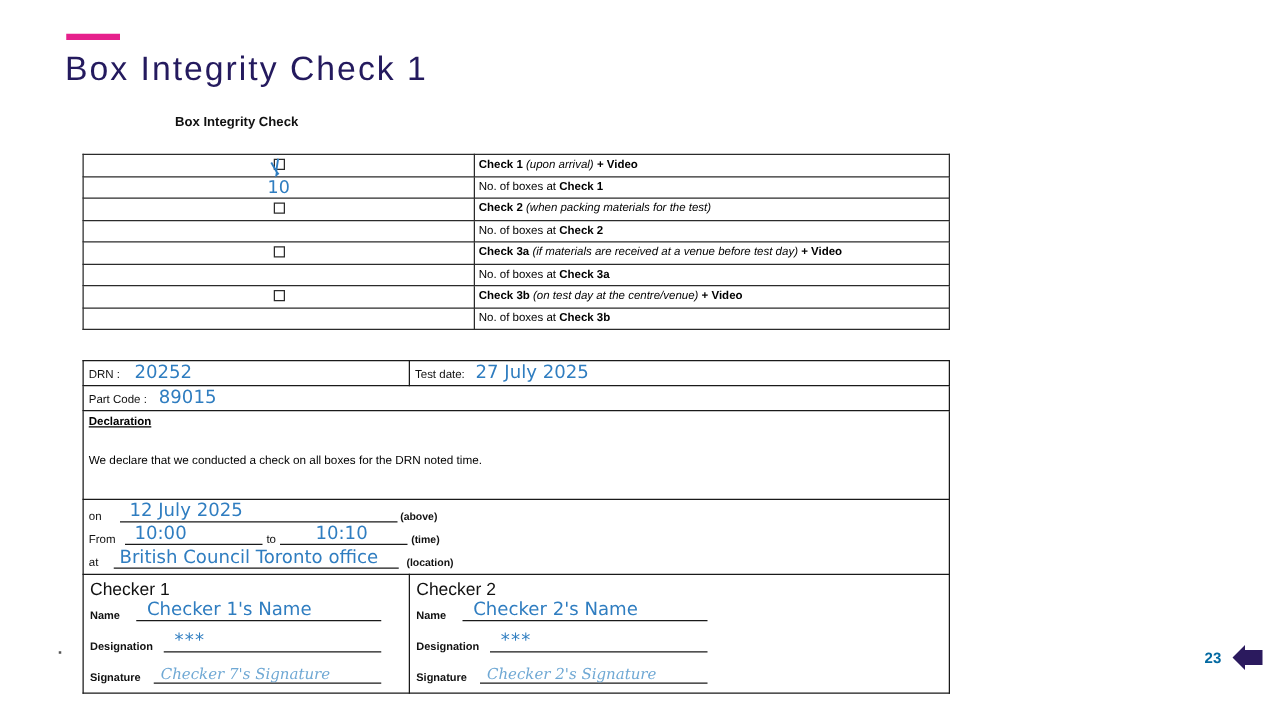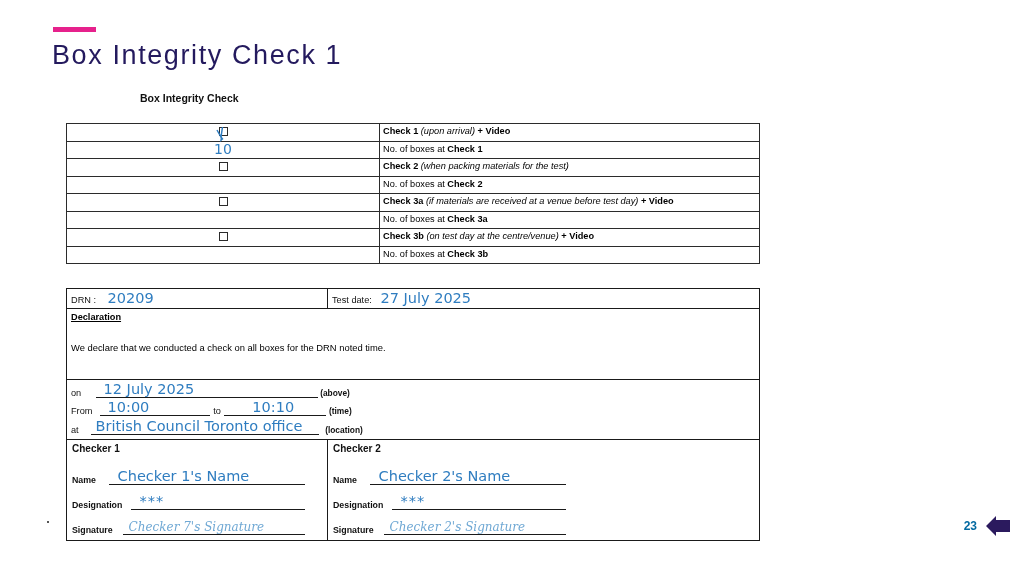--- a/index.html
+++ b/index.html
@@ -138,21 +138,21 @@
     white-space: nowrap;
     color: #2f7dc0;
     font-family: "DejaVu Sans", sans-serif;
     font-size: 14.5px;
     line-height: 1;
   }
   .paren { font-size: 8.4px; font-weight: bold; color: #111; }
 
   
   .checker-cell { padding: 3px 5px 5px 5px !important; }
-  .chk-title { font-size: 10px; font-weight: bold; color: #111; margin-bottom: 15px; }
+  .chk-title { font-size: 14px; font-weight: normal; color: #111; margin-bottom: 2px; }
   .sig-row { margin-top: 1px; white-space: nowrap; }
   .sig-row .sig-lbl {
     font-size: 8.8px;
     font-weight: bold;
     color: #111;
     display: inline-block;
     vertical-align: bottom;
   }
   .sig-ink {
     font-family: "DejaVu Sans", sans-serif;
@@ -289,28 +289,34 @@
 
   </tbody>
 </table>
 
 <table id="decl-table">
   <tbody>
 
     <tr>
       <td class="cell-pad-row" style="width:252px;">
         <span class="fld-label">DRN :</span>
-        <span class="fld-val" style="margin-left:9px;">20209</span>
+        <span class="fld-val" style="margin-left:9px;">20252</span>
       </td>
       <td class="cell-pad-row">
         <span class="fld-label">Test date:</span>
         <span class="fld-val" style="margin-left:6px;">27 July 2025</span>
       </td>
     </tr>
 
+    <tr>
+      <td class="cell-pad-row" colspan="2">
+        <span class="fld-label">Part Code :</span>
+        <span class="fld-val" style="margin-left:7px;">89015</span>
+      </td>
+    </tr>
 
     <tr>
       <td colspan="2" style="height:66px; padding-top:3px;">
         <div id="decl-head">Declaration</div>
         <div id="decl-body" style="margin-top:20px;">We declare that we conducted a check on all boxes for the DRN noted time.</div>
       </td>
     </tr>
 
     <tr>
       <td colspan="2" style="height:55px; padding-top:3px;">

